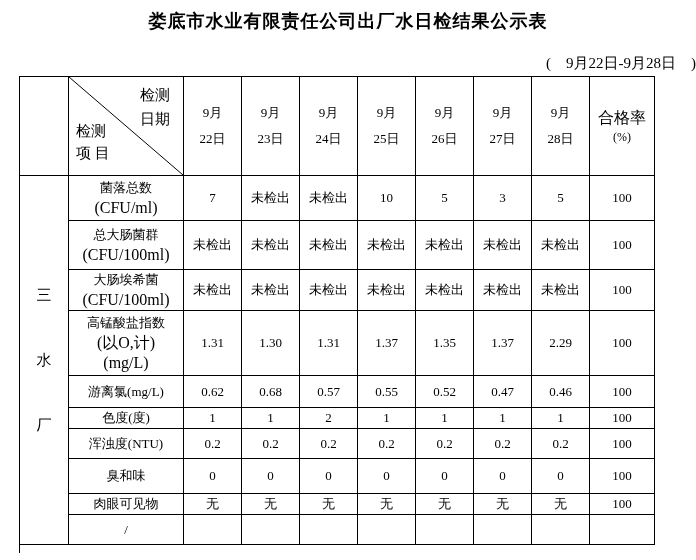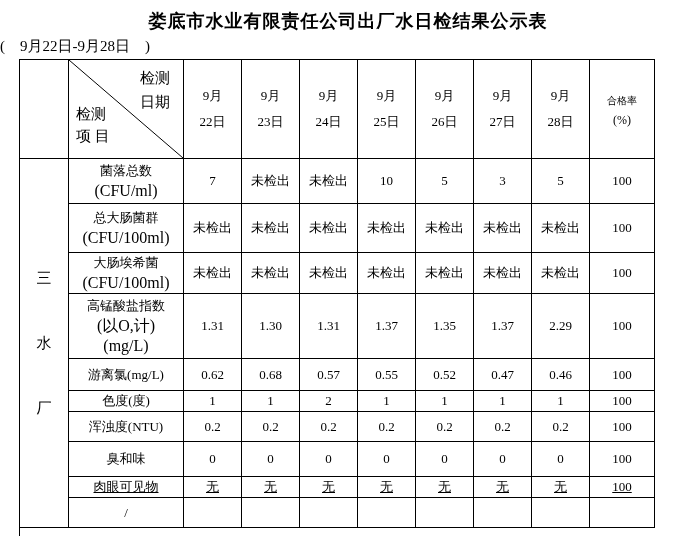--- a/index.html
+++ b/index.html
@@ -12,24 +12,24 @@
   .page-title {
     text-align: center;
     font-family: "DejaVu Sans", sans-serif;
     font-weight: bold;
     font-size: 18px;
     letter-spacing: 1px;
     padding-top: 7px;
     line-height: 28px;
   }
   .subtitle {
-    text-align: left;
+    text-align: right;
     font-size: 15px;
     line-height: 20px;
-    margin-top: 1px;
+    margin-top: 18px;
   }
   table.inspection {
     border-collapse: collapse;
     table-layout: fixed;
     margin-left: 19px;
     margin-top: 3px;
     border-radius: 17px;
   }
   table.inspection td {
     border: 1px solid #000;
@@ -47,25 +47,25 @@
   
   tr.h-head { height: 99px; }
   tr.h-r0 { height: 45px; }
   tr.h-r1 { height: 49px; }
   tr.h-r2 { height: 29px; }
   tr.h-r3 { height: 65px; }
   tr.h-r4 { height: 32px; }
   tr.h-r5 { height: 21px; }
   tr.h-r6 { height: 30px; }
   tr.h-r7 { height: 35px; }
-  tr.h-r8 { height: 17px; text-decoration: underline; }
+  tr.h-r8 { height: 17px; }
   tr.h-r9 { height: 30px; }
 
   td.date-head { font-size: 14px; line-height: 26px; }
-  td.rate-head .ln1 { display: block; font-size: 10px; line-height: 22px; }
+  td.rate-head .ln1 { display: block; font-size: 16px; line-height: 22px; }
   td.rate-head .ln2 { display: block; font-size: 12px; line-height: 16px; }
 
   td.diag {
     position: relative;
     vertical-align: top;
   }
   td.diag svg.diag-line {
     position: absolute; left: 0; top: 0;
     width: 100%; height: 100%;
   }

